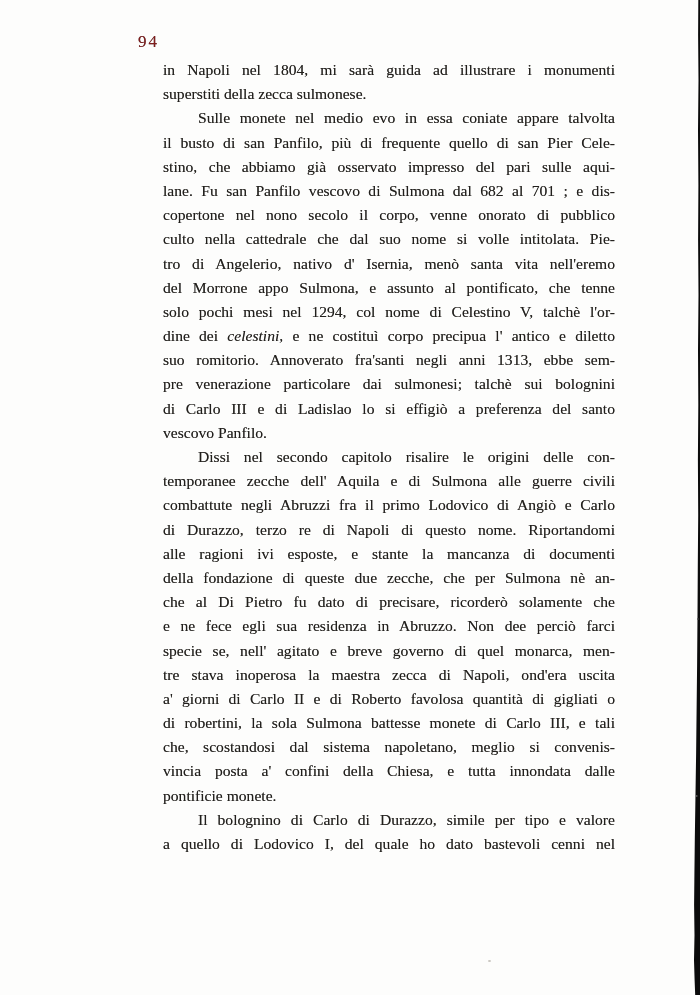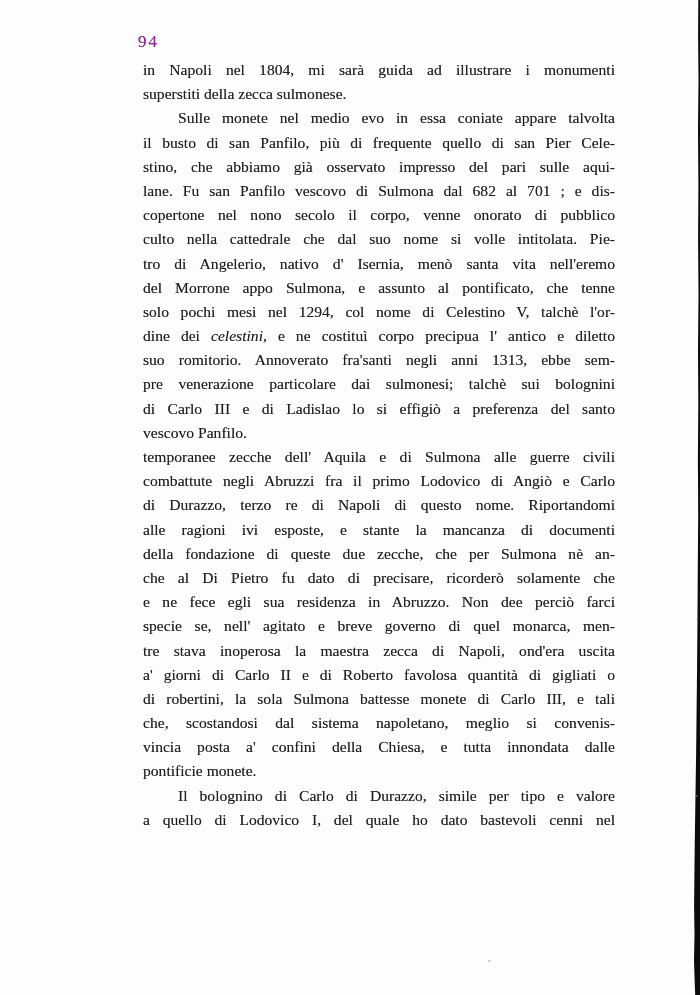--- a/index.html
+++ b/index.html
@@ -4,31 +4,32 @@
 <style>
   html,body{margin:0;padding:0;}
   body{
     width:700px;height:995px;overflow:hidden;position:relative;
     background:#fdfdfc;
     font-family:"Liberation Serif","DejaVu Serif",serif;
   }
   .page{position:absolute;inset:0;}
   .page-number{
     position:absolute;left:138px;top:32px;
-    font-size:17px;color:#a21caf;letter-spacing:2px;
+    font-size:17px;color:#7f1d1d;letter-spacing:2px;
     text-shadow:0 0 .5px rgba(30,28,26,.6);
   }
   .text-block{
     position:absolute;left:143px;top:58px;width:472px;
     font-size:15.6px;line-height:24.2px;color:#211f1c;
   }
   .line{
     text-align:justify;text-align-last:justify;
     height:24.2px;overflow:hidden;
     text-shadow:0 0 .5px rgba(33,31,28,.55);
+    margin-left:20px;
   }
   .line.last{text-align-last:left;}
   .line.ind{text-indent:35px;}
   .it{font-style:italic;}
   .scan-edge{position:absolute;top:0;right:0;width:10px;height:995px;}
   .speck{
     position:absolute;left:488px;top:960px;width:3px;height:2px;
     background:#c9c6c0;border-radius:50%;
   }
 </style>
@@ -49,20 +50,21 @@
       <div class="line"><span>copertone nel nono secolo il corpo, venne onorato di pubblico</span></div>
       <div class="line"><span>culto nella cattedrale che dal suo nome si volle intitolata. Pie-</span></div>
       <div class="line"><span>tro di Angelerio, nativo d' Isernia, menò santa vita nell'eremo</span></div>
       <div class="line"><span>del Morrone appo Sulmona, e assunto al pontificato, che tenne</span></div>
       <div class="line"><span>solo pochi mesi nel 1294, col nome di Celestino V, talchè l'or-</span></div>
       <div class="line"><span>dine dei </span><span class="it">celestini,</span><span> e ne costituì corpo precipua l' antico e diletto</span></div>
       <div class="line"><span>suo romitorio. Annoverato fra'santi negli anni 1313, ebbe sem-</span></div>
       <div class="line"><span>pre venerazione particolare dai sulmonesi; talchè sui bolognini</span></div>
       <div class="line"><span>di Carlo III e di Ladislao lo si effigiò a preferenza del santo</span></div>
       <div class="line last"><span>vescovo Panfilo.</span></div>
+      <div class="line ind"><span>Dissi nel secondo capitolo risalire le origini delle con-</span></div>
       <div class="line"><span>temporanee zecche dell' Aquila e di Sulmona alle guerre civili</span></div>
       <div class="line"><span>combattute negli Abruzzi fra il primo Lodovico di Angiò e Carlo</span></div>
       <div class="line"><span>di Durazzo, terzo re di Napoli di questo nome. Riportandomi</span></div>
       <div class="line"><span>alle ragioni ivi esposte, e stante la mancanza di documenti</span></div>
       <div class="line"><span>della fondazione di queste due zecche, che per Sulmona nè an-</span></div>
       <div class="line"><span>che al Di Pietro fu dato di precisare, ricorderò solamente che</span></div>
       <div class="line"><span>e ne fece egli sua residenza in Abruzzo. Non dee perciò farci</span></div>
       <div class="line"><span>specie se, nell' agitato e breve governo di quel monarca, men-</span></div>
       <div class="line"><span>tre stava inoperosa la maestra zecca di Napoli, ond'era uscita</span></div>
       <div class="line"><span>a' giorni di Carlo II e di Roberto favolosa quantità di gigliati o</span></div>

